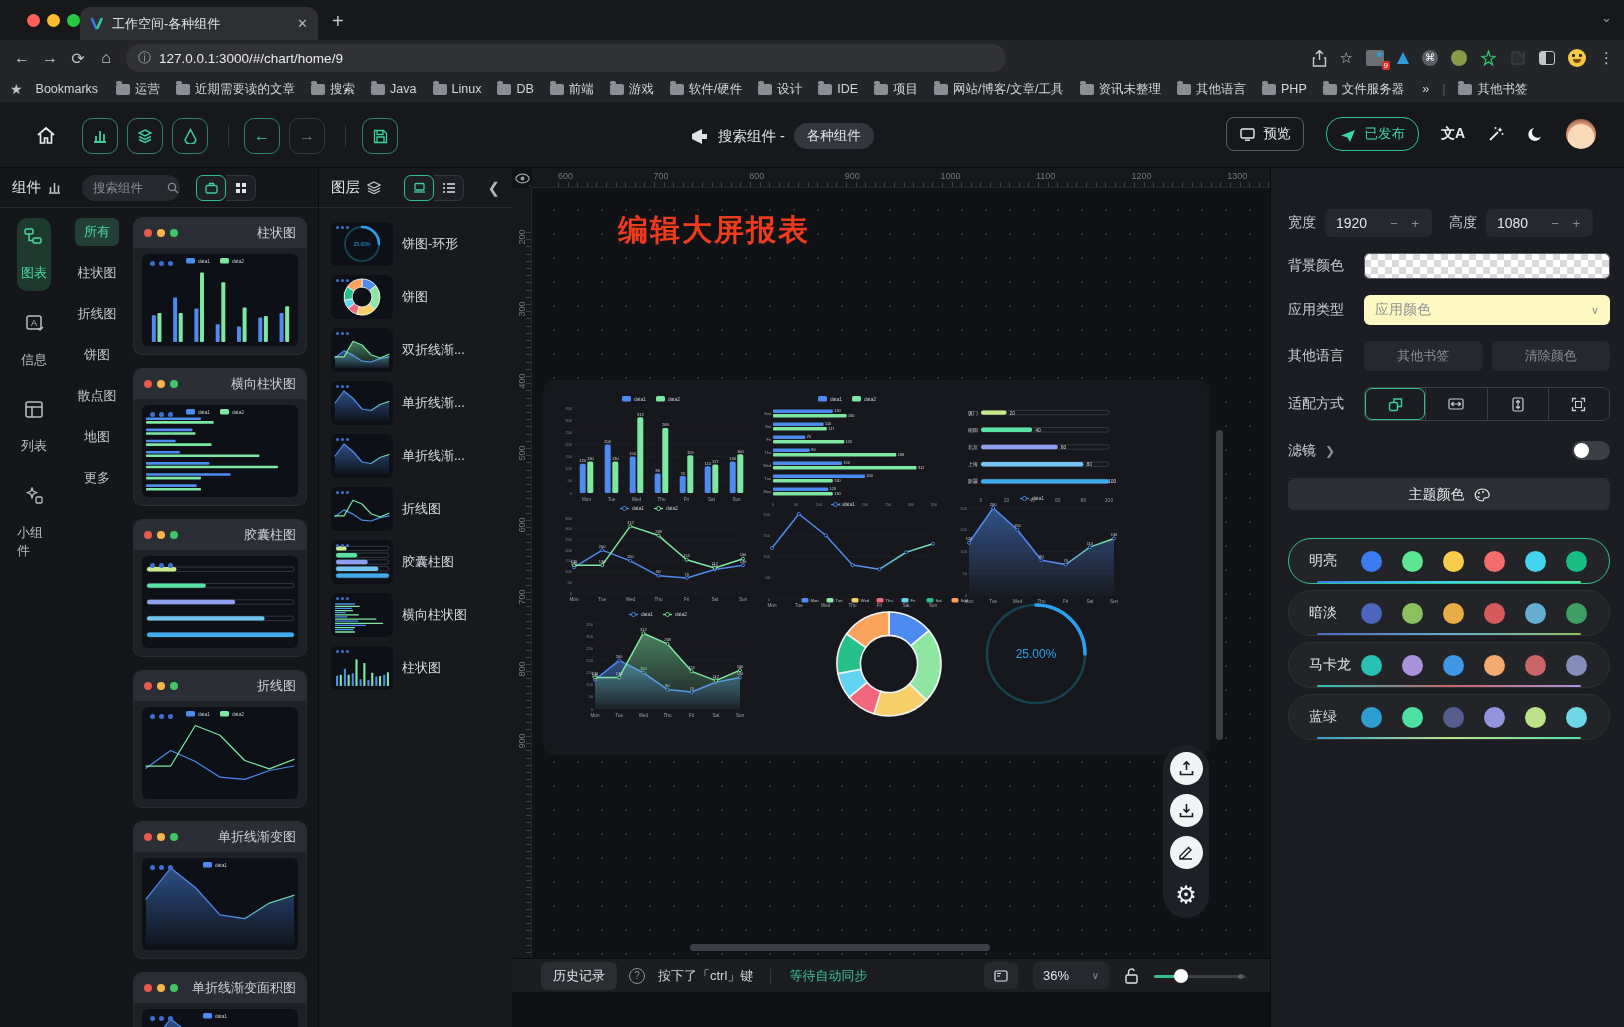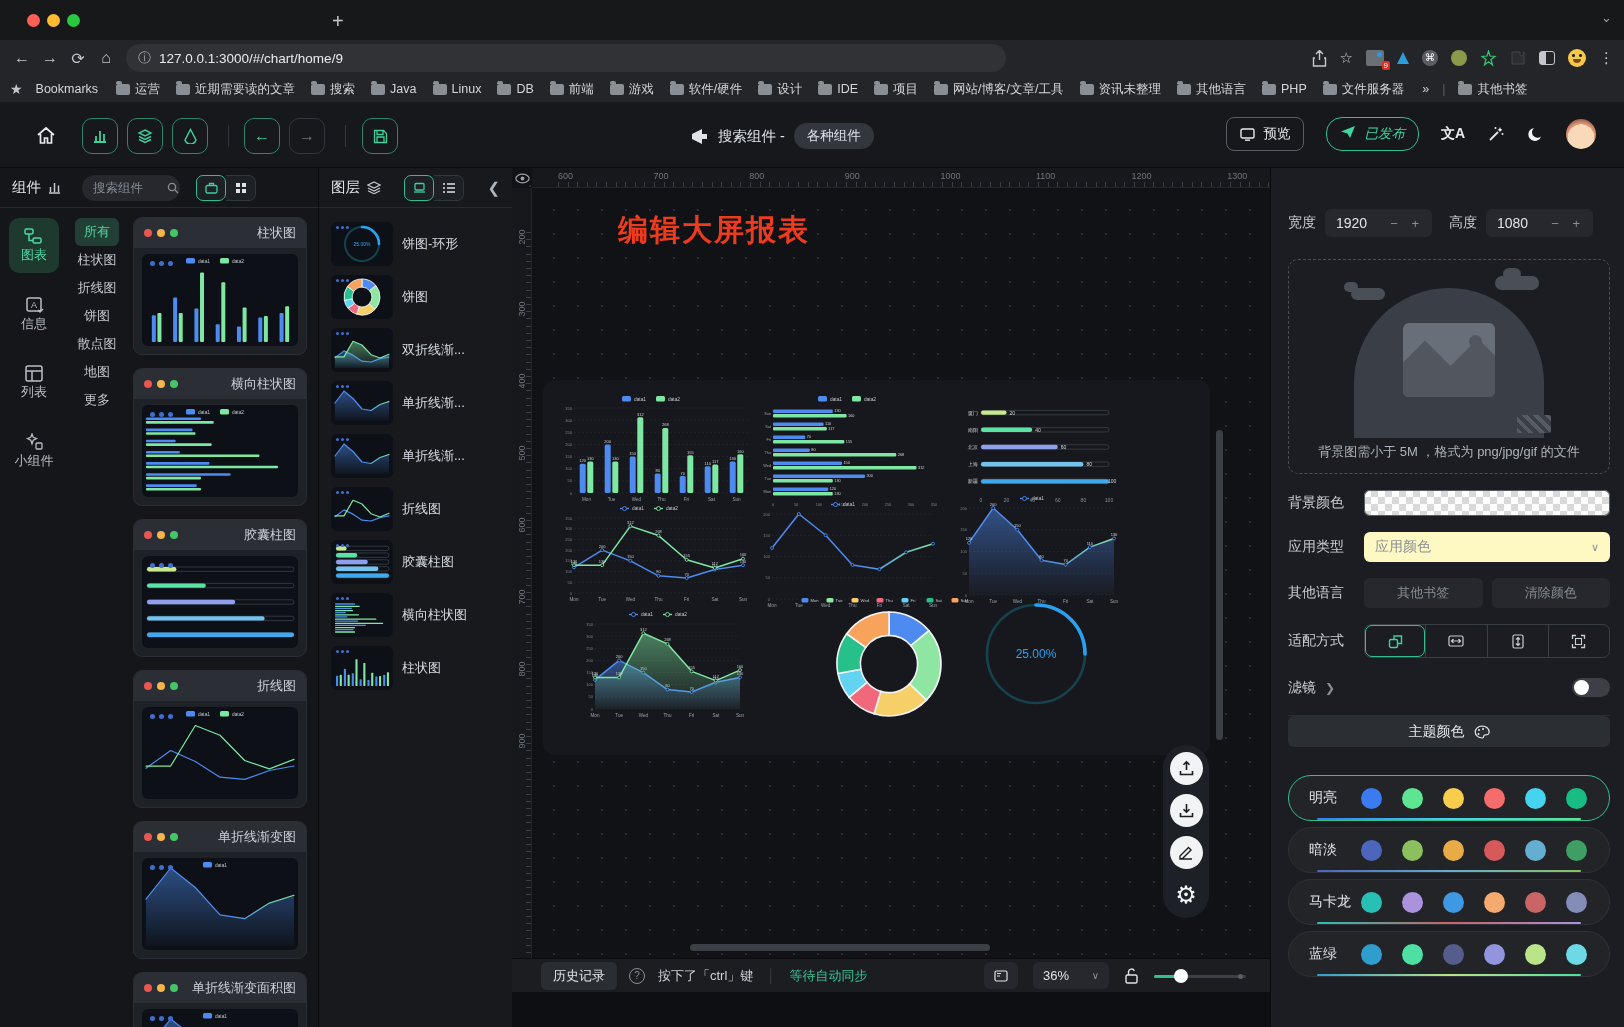--- a/index.html
+++ b/index.html
@@ -37,40 +37,40 @@
   
   .appbar{position:relative;height:65px;background:#16181c;border-bottom:1px solid #0a0b0d;}
   .hbtn{position:absolute;top:15px;width:36px;height:36px;border:1px solid #2e8567;border-radius:10px;
     display:flex;align-items:center;justify-content:center;color:#3ecf9a;font-size:16px;}
   .hbtn.dim{border-color:#33363c;color:#6e7277;}
   .vdiv{position:absolute;top:22px;width:1px;height:22px;background:#33363c;}
   .appcenter{position:absolute;top:20px;left:690px;display:flex;align-items:center;gap:9px;font-size:14.5px;color:#dfe3e8;}
   .wspill{background:#33363c;border-radius:13px;padding:4px 13px;font-size:13.5px;}
   .appright{position:absolute;right:28px;top:14px;display:flex;align-items:center;gap:22px;}
   .btn-preview{border:1px solid #5a5e64;border-radius:8px;padding:7px 13px;display:flex;gap:8px;align-items:center;font-size:13.5px;color:#e8eaed;}
-  .btn-pub{border:1px solid #2fbf8f;border-radius:16px;padding:7px 13px;display:flex;gap:8px;align-items:flex-start;font-size:13.5px;color:#3ed6a1;font-style:italic;}
+  .btn-pub{border:1px solid #2fbf8f;border-radius:16px;padding:7px 13px;display:flex;gap:8px;align-items:flex-end;font-size:13.5px;color:#3ed6a1;}
   .transA{font-size:14px;color:#e8eaed;font-weight:bold;}
   .avatar{width:30px;height:30px;border-radius:50%;background:radial-gradient(circle at 50% 62%,#f8d9b8 55%,#e8a07c 56%,#8c5b44 80%);}
   
   .main{position:relative;height:924px;}
   .comp-panel{position:absolute;left:0;top:0;width:318px;height:100%;background:#141619;overflow:hidden;}
   .panel-head{height:40px;display:flex;align-items:center;padding:0 12px;border-bottom:1px solid #26292e;gap:7px;font-size:14.5px;color:#e2e5e9;}
   .search{margin-left:14px;width:98px;height:26px;background:#26282d;border-radius:13px;border:none;outline:none;
     color:#c3c7cd;font-size:12.5px;padding:0 22px 0 11px;}
   .search::placeholder{color:#878d95;}
   .sicon{margin-left:-20px;color:#878d95;}
   .tgl-group{margin-left:10px;display:flex;}
   .tgl{width:30px;height:26px;display:flex;align-items:center;justify-content:center;background:#1d2024;}
   .tgl.on{border:1px solid #2fbf8f;border-radius:7px;color:#3ecf9a;}
   .tgl.off{border:1px solid #33363c;border-left:none;border-radius:0 7px 7px 0;color:#dfe3e8;}
   .rail{position:absolute;left:8px;top:50px;width:52px;display:flex;flex-direction:column;gap:14px;align-items:center;}
-  .rail-item{width:50px;padding:9px 0;display:flex;flex-direction:column;align-items:center;gap:1px;
+  .rail-item{width:34px;padding:9px 0;display:flex;flex-direction:column;align-items:center;gap:19px;
     color:#b9bec5;font-size:13px;border-radius:10px;}
   .rail-item.on{background:#1e3a2f;color:#4dd6a4;}
-  .filters{position:absolute;left:66px;top:50px;width:62px;display:flex;flex-direction:column;align-items:center;font-size:13px;color:#c3c7cd;}
+  .filters{position:absolute;left:66px;top:50px;width:62px;display:flex;flex-direction:column;gap:13px;align-items:center;font-size:13px;color:#c3c7cd;}
   .filter-item{padding:5px 9px;white-space:nowrap;}
   .filter-item.on{background:#223f35;border-radius:6px;color:#52d6a5;}
   .cards{position:absolute;left:134px;top:50px;width:178px;display:flex;flex-direction:column;gap:15px;}
   .card{width:172px;border-radius:8px;background:#1e2126;overflow:hidden;box-shadow:0 0 0 1px #2a2d33;}
   .card-h{height:30px;background:#2b2e35;display:flex;align-items:center;padding:0 10px;}
   .dots3{width:8px;height:8px;border-radius:50%;background:#e9574f;box-shadow:13px 0 0 #f5b54b,26px 0 0 #43c668;margin-right:30px;}
   .card-h .t{margin-left:auto;font-size:13px;color:#ccd0d6;}
   .card-b{padding:6px 8px 8px;}
   .thumb{position:relative;background:#0d1117;border-radius:6px;}
   .thumb:before{content:"";position:absolute;left:8px;top:7px;width:5px;height:5px;border-radius:50%;
@@ -168,20 +168,28 @@
   svg{display:block;}
   .icx{flex:none;}
 </style>
 </head>
 <body>
 
 <div class="tabstrip">
   <span class="tl" style="left:27px;background:#ff5f57"></span>
   <span class="tl" style="left:47px;background:#febc2e"></span>
   <span class="tl" style="left:67px;background:#28c840"></span>
+  <div class="tab">
+    <svg width="14" height="14" viewBox="0 0 14 14" class="icx">
+      <path d="M2 2 L6 11" stroke="#3b7bf2" stroke-width="2.6" stroke-linecap="round" fill="none"></path>
+      <path d="M11.5 2 L7.5 11" stroke="#35c98f" stroke-width="2.6" stroke-linecap="round" fill="none"></path>
+    </svg>
+    <span>工作空间-各种组件</span>
+    <span class="close">✕</span>
+  </div>
   <span class="newtab">+</span>
   <span class="ts-caret">⌄</span>
 </div>
 
 <div class="btoolbar">
   <span class="nav-ic" style="margin-left:8px">←</span>
   <span class="nav-ic">→</span>
   <span class="nav-ic">⟳</span>
   <span class="nav-ic">⌂</span>
   <div class="urlpill">
@@ -1271,34 +1279,20 @@
       <span class="numin">
           <span>1920</span>
           <span class="pm">− +</span>
         </span>
       <span style="margin-left:8px">高度</span>
       <span class="numin">
           <span>1080</span>
           <span class="pm">− +</span>
         </span>
     </div>
-    <div class="upload">
-      <span class="cloud" style="left:62px;top:28px;width:34px;height:12px"></span>
-      <span class="cloud" style="left:55px;top:22px;width:14px;height:10px;border-radius:7px"></span>
-      <span class="cloud" style="right:70px;top:16px;width:44px;height:14px"></span>
-      <span class="cloud" style="right:88px;top:8px;width:18px;height:12px;border-radius:8px"></span>
-      <span class="mound"></span>
-      <span class="imgph">
-          <span class="sun"></span>
-          <span class="mtn"></span>
-          <span class="mtn2"></span>
-        </span>
-      <span class="barrier"></span>
-      <div class="uphint">背景图需小于 5M ，格式为 png/jpg/gif 的文件</div>
-    </div>
     <div class="cfgrow">
       <span class="lb">背景颜色</span>
       <span class="colorbar"></span>
     </div>
     <div class="cfgrow">
       <span class="lb">应用类型</span>
       <span class="select">
           <span>应用颜色</span>
           <span class="cv">∨</span>
         </span>

